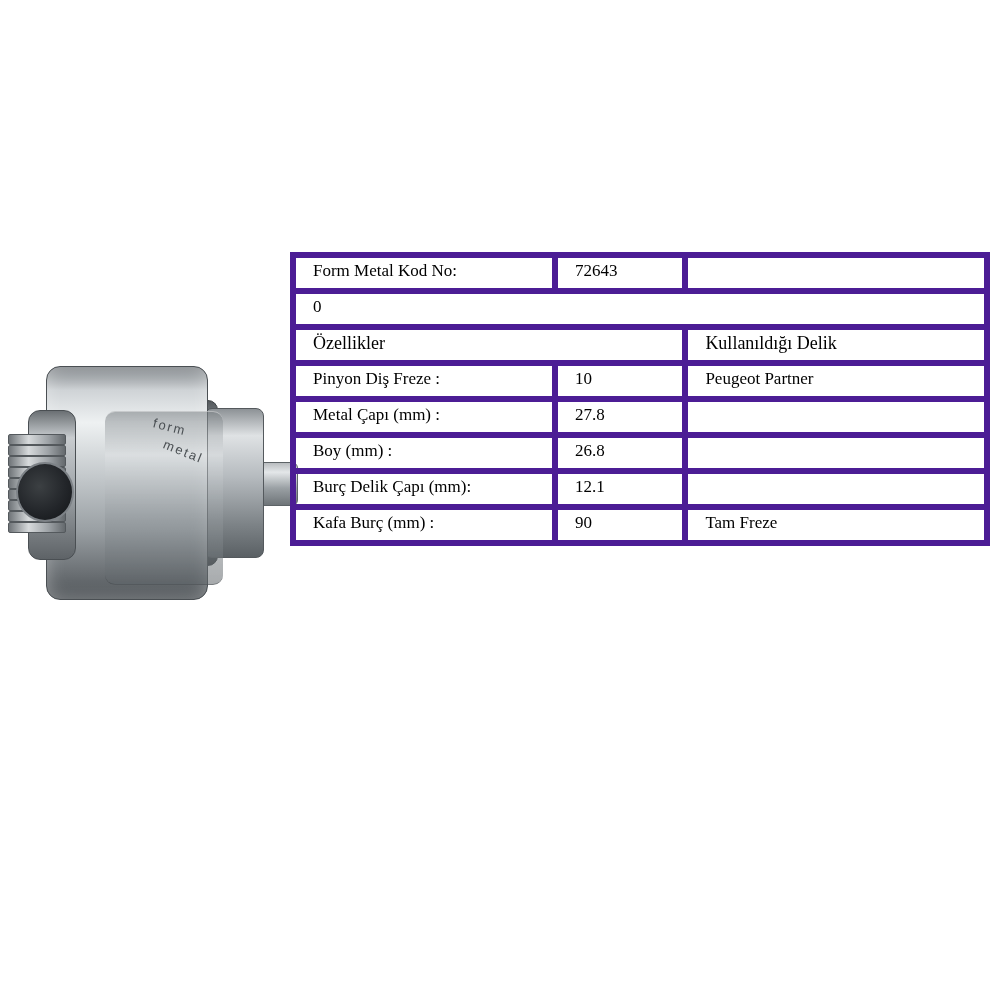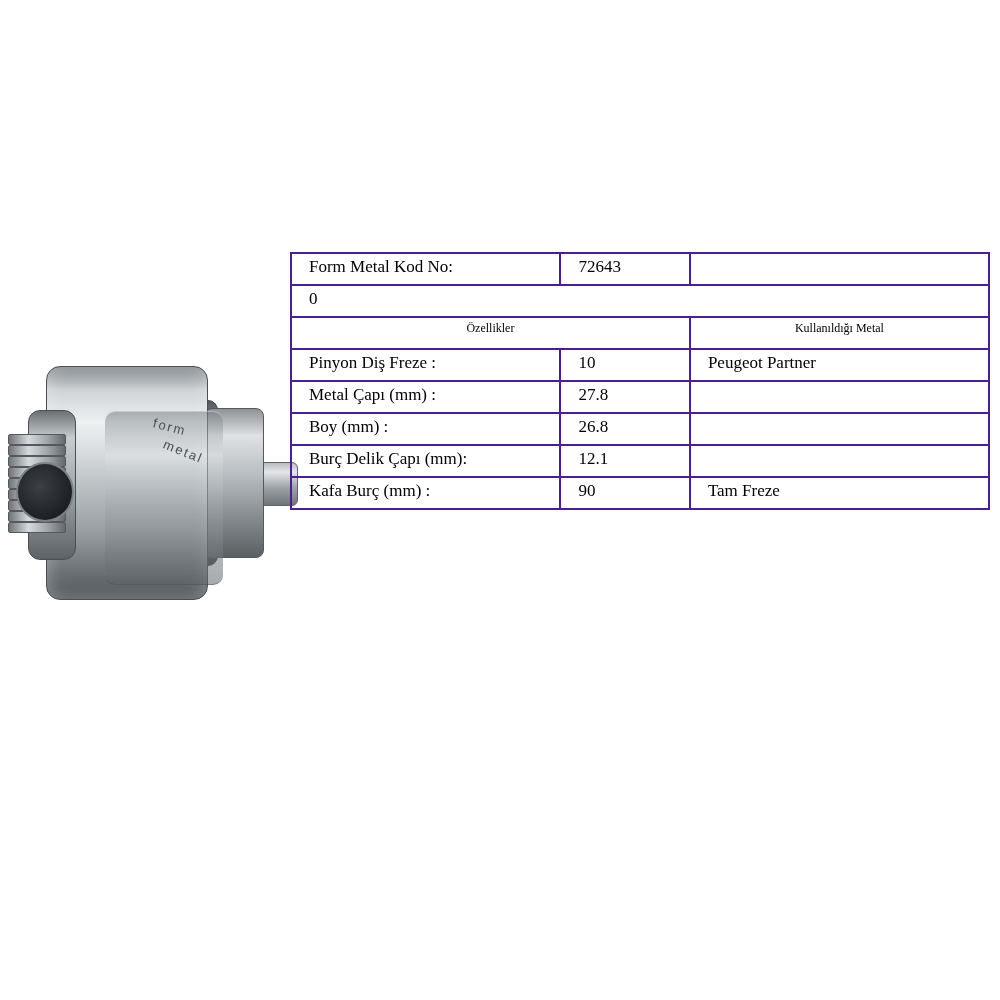--- a/index.html
+++ b/index.html
@@ -143,39 +143,39 @@
   
   #spec-table {
     position: absolute;
     left: 290px;
     top: 252px;
     width: 700px;
     border-collapse: collapse;
     font-size: 17px;
   }
   #spec-table td {
-    border: 2px solid #4c1d95;
+    border: 6px solid #4c1d95;
     padding: 3px 17px;
     vertical-align: top;
     height: 24px;
   }
   .cell-no-left { border-left: none; }
   .cell-no-right { border-right: none; }
   .cell-no-top { border-top: none; }
 
   .row-kod td { border-top: none; border-left: none; border-right: none; }
 
   .kod-label { width: 330px; }
   .kod-value { width: 120px; }
 
   .blank-block td {
     height: 112px;
   }
 
-  .hdr { text-align: center; font-size: 12px; }
+  .hdr { text-align: left; font-size: 18px; }
 
   .label-col { width: 230px; }
   .value-col { width: 100px; text-align: left; }
   .usage-col { width: 370px; }
 
   .tall-row td { height: 50px; }
 </style>
 </head>
 <body>
 
@@ -208,21 +208,21 @@
     <tr class="row-kod">
       <td class="kod-label cell-no-left cell-no-top cell-no-right">Form Metal Kod No:</td>
       <td class="kod-value cell-no-top cell-no-left cell-no-right">72643</td>
       <td class="cell-no-top cell-no-left cell-no-right"></td>
     </tr>
     <tr class="blank-block">
       <td class="cell-no-left cell-no-right" colspan="3">0</td>
     </tr>
     <tr>
       <td class="hdr" colspan="2">Özellikler</td>
-      <td class="hdr usage-col">Kullanıldığı Metal</td>
+      <td class="hdr usage-col">Kullanıldığı Delik</td>
     </tr>
     <tr class="tall-row">
       <td class="label-col">Pinyon Diş Freze :</td>
       <td class="value-col">10</td>
       <td class="usage-col cell-no-right">Peugeot Partner</td>
     </tr>
     <tr class="tall-row">
       <td class="label-col">Metal Çapı (mm) :</td>
       <td class="value-col">27.8</td>
       <td class="usage-col cell-no-right"></td>

